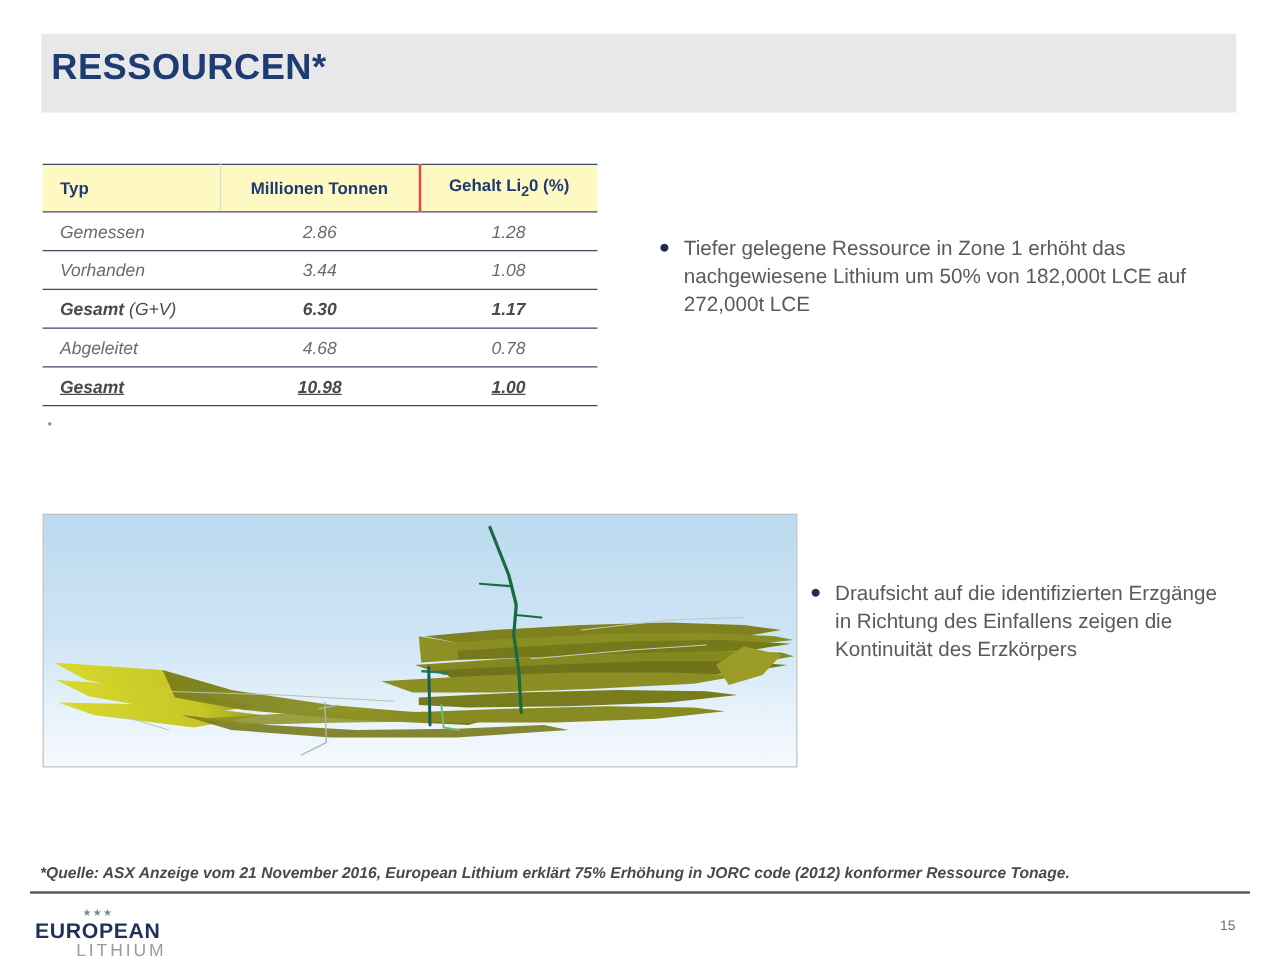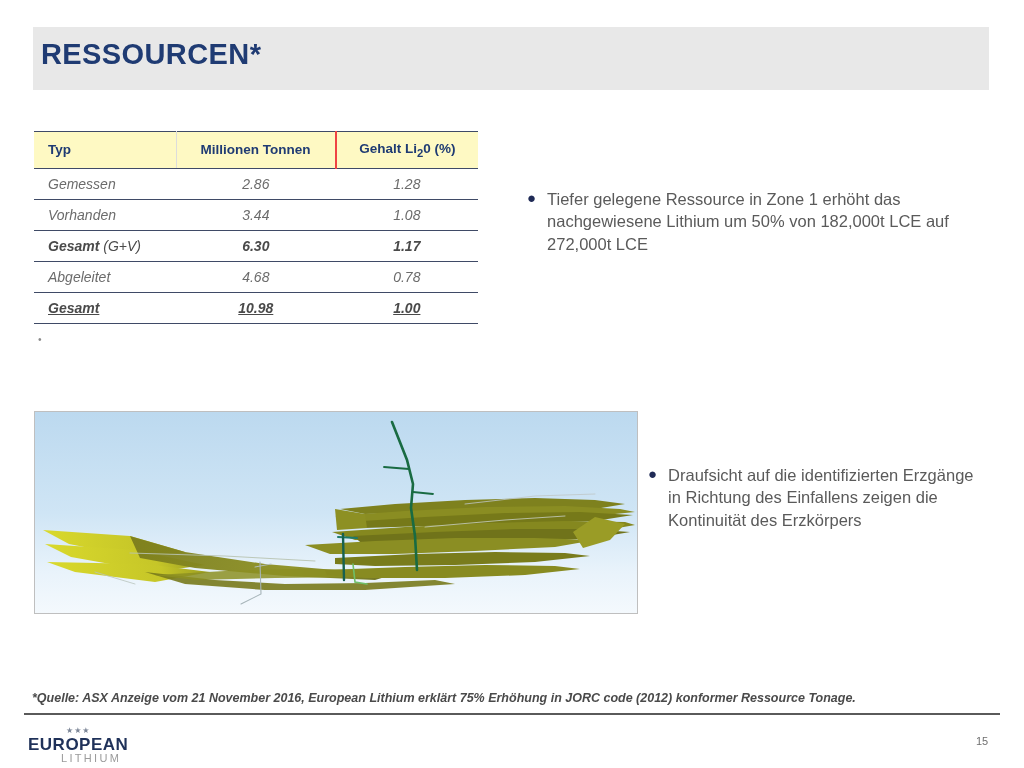--- a/index.html
+++ b/index.html
@@ -178,21 +178,21 @@
     font-size: 17px;
     font-weight: bold;
     color: #1f3159;
     letter-spacing: 0.5px;
     font-family: "Liberation Sans", sans-serif;
   }
   .logo .sub {
     position: absolute;
     left: 33px;
     top: 26px;
-    font-size: 11px;
+    font-size: 14px;
     color: #9b9b9b;
     letter-spacing: 2.3px;
   }
   .page-num {
     position: absolute;
     left: 965px;
     top: 735px;
     font-size: 11px;
     color: #6f6f6f;
     margin-left: 11px;

